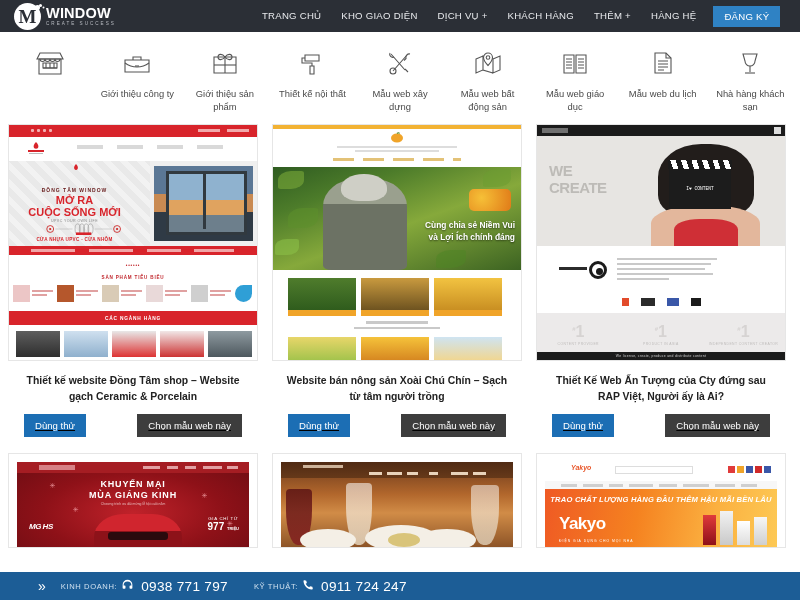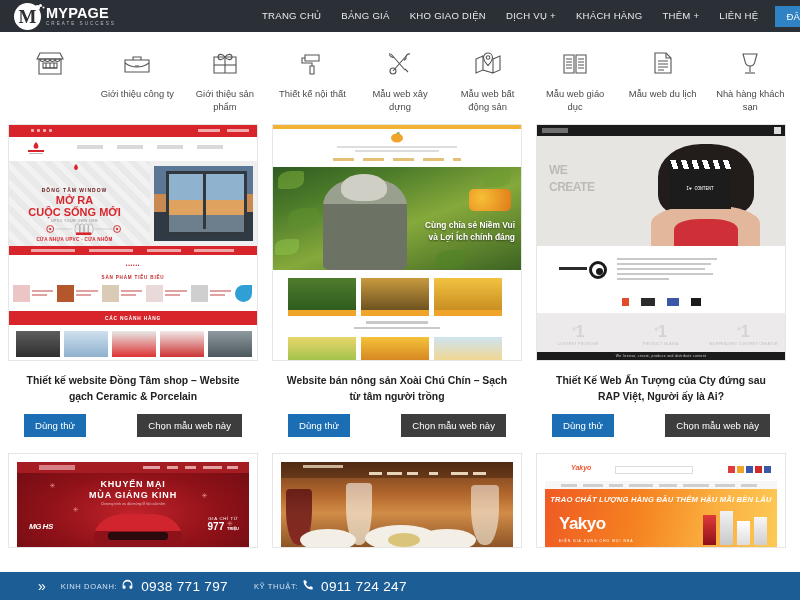--- a/index.html
+++ b/index.html
@@ -116,20 +116,21 @@
     color: #222;
     text-align: center;
     line-height: 16px;
     padding: 12px 8px 0 8px;
     min-height: 46px;
   }
   .card-btns {
     display: flex;
     justify-content: space-between;
     padding: 7px 16px 0 16px;
+    text-decoration: underline;
   }
   .btn {
     font-size: 9.6px;
     color: #fff;
     padding: 6px 11px;
     line-height: 11px;
     cursor: pointer;
     white-space: nowrap;
   }
   .btn.try { background: #1c6eb4; }
@@ -235,21 +236,21 @@
   .c2-sub2 b { display:block; width:62px; height:2.5px; background:#c9c9c9; margin:0 auto 3px; }
   .c2-sub2 b.w { width:86px; }
   .c2-cards2 { position:absolute; left:15px; top:212px; display:flex; gap:5px; }
   .c2-cards2 i { display:block; width:68px; height:25px; }
 
   
   .c3-top { left:0; top:0; width:100%; height:11px; background:#1b1b1b; }
   .c3-top .lg { position:absolute; left:5px; top:3px; width:26px; height:5px; background:#707070; }
   .c3-top .rg { position:absolute; right:4px; top:2px; width:7px; height:7px; background:#dcdcdc; }
   .c3-hero { left:0; top:11px; width:100%; height:110px; background:#e7e5e2; }
-  .c3-we { position:absolute; left:12px; top:26px; font-size:12px; font-weight:bold;
+  .c3-we { position:absolute; left:12px; top:26px; font-size:15px; font-weight:bold;
     color:#bdbbb7; line-height:17px; letter-spacing:-0.5px; }
   .c3-girl { position:absolute; left:45%; top:8px; width:46%; height:102px; }
   .c3-hair { position:absolute; left:8%; top:0; width:84%; height:72%;
     background:#221d1b; border-radius:45% 45% 30% 30%; }
   .c3-body { position:absolute; left:2%; bottom:0; width:96%; height:40%;
     background:#e3b79c; border-radius:46% 46% 0 0; }
   .c3-dress { position:absolute; left:22%; bottom:0; width:56%; height:26%;
     background:#cf2f36; border-radius:40% 40% 0 0; }
   .c3-clap { position:absolute; left:18%; top:24%; width:54%; height:40%;
     background:#1c1c1c; }
@@ -335,32 +336,31 @@
   .r3-prods { position:absolute; right:10px; top:22px; display:flex; align-items:flex-end; gap:4px; }
   .r3-prods i { display:block; width:13px; }
 </style>
 </head>
 <body>
 
 <div class="topnav">
   <div class="logo">
     <div class="logo-mark">M</div>
     <div class="logo-text">
-      <span class="logo-name">MYPAGE</span>
+      <span class="logo-name">WINDOW</span>
       <span class="logo-tag">CREATE SUCCESS</span>
     </div>
   </div>
   <div class="navmenu">
     <span class="navitem">TRANG CHỦ</span>
-    <span class="navitem">BẢNG GIÁ</span>
     <span class="navitem">KHO GIAO DIỆN</span>
     <span class="navitem">DỊCH VỤ +</span>
     <span class="navitem">KHÁCH HÀNG</span>
     <span class="navitem">THÊM +</span>
-    <span class="navitem">LIÊN HỆ</span>
+    <span class="navitem">HÀNG HỆ</span>
     <span class="navitem register">ĐĂNG KÝ</span>
   </div>
 </div>
 
 <div class="catrow">
 
   <div class="cat">
     <span class="cat-ico">
       <svg width="30" height="28" viewBox="0 0 30 28" fill="none" stroke="#555" stroke-width="1.1">
         <path d="M4 10h22v15H4z"></path>

